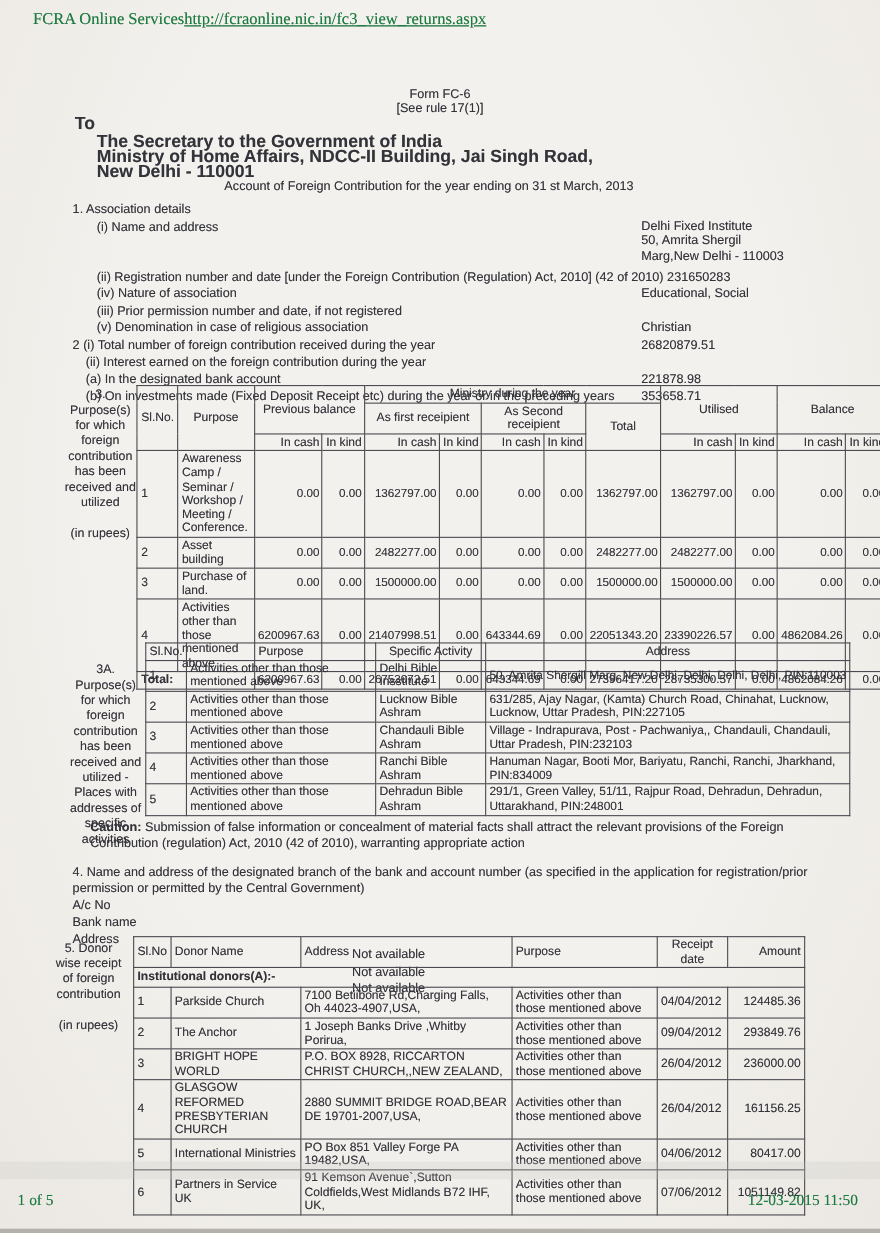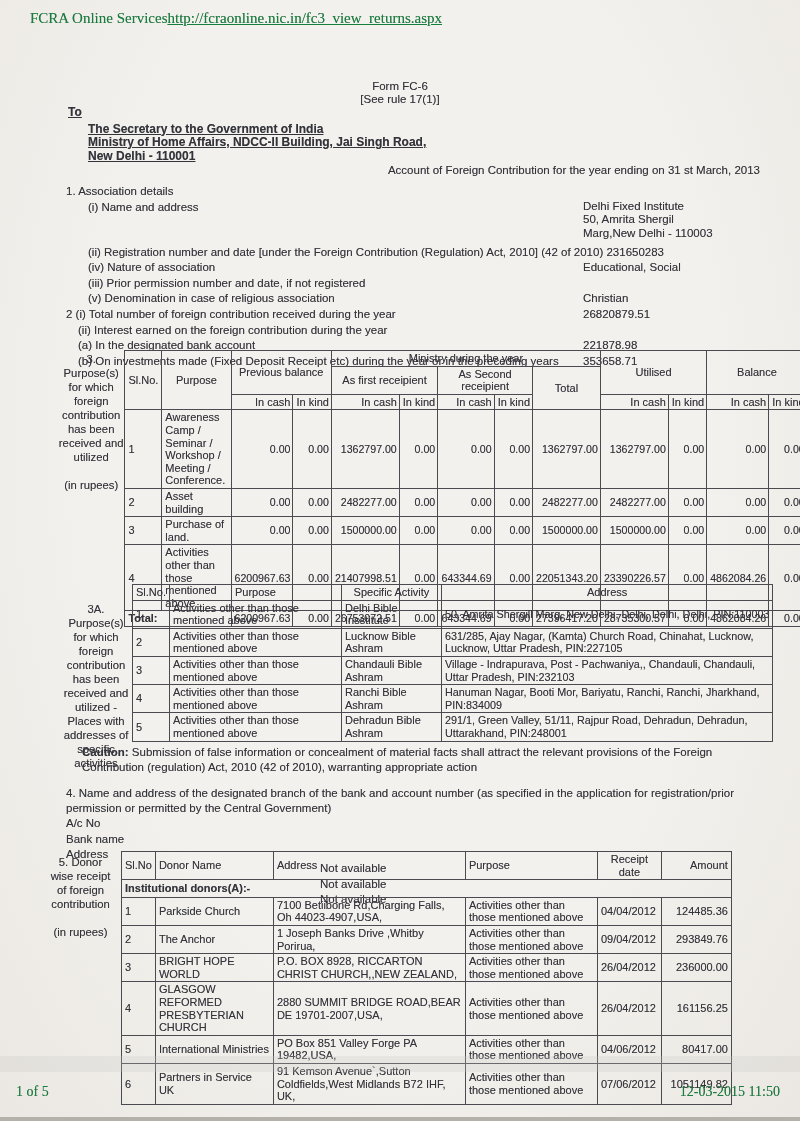--- a/index.html
+++ b/index.html
@@ -12,23 +12,23 @@
   }
   
   .page-header{position:absolute;top:10px;left:30px;right:22px;display:flex;justify-content:flex-start;font-family:"Liberation Serif",serif;font-size:15px;color:#15803d;}
   .page-header .url{text-decoration:underline;}
   .page-footer{position:absolute;top:1084px;left:16px;right:20px;display:flex;justify-content:space-between;font-family:"Liberation Serif",serif;font-size:14px;color:#15803d;}
   .scan-edge{position:absolute;left:0;right:0;bottom:0;height:4px;background:#b4b1ab;}
   .scan-band{position:absolute;left:0;right:0;top:1056px;height:16px;background:rgba(200,198,194,.25);}
 
   
   .form-head{position:absolute;top:80px;left:0;width:800px;text-align:center;font-size:11.5px;line-height:13px;}
-  .to-block{position:absolute;top:106px;left:68px;font-size:12px;line-height:13.5px;text-decoration:underline;}
+  .to-block{position:absolute;top:106px;left:68px;font-size:16px;line-height:13.5px;}
   .to-block .addressee{font-weight:bold;margin-left:20px;margin-top:3px;line-height:13.5px;}
-  .subtitle{position:absolute;top:164px;left:0;width:760px;text-align:right;font-size:11.5px;}
+  .subtitle{position:absolute;top:164px;left:10px;width:760px;text-align:center;font-size:11.5px;}
 
   
   .sec12{position:absolute;top:184px;left:66px;width:716px;font-size:11.5px;line-height:15.6px;}
   .kv{position:relative;}
   .kv .val{position:absolute;left:517px;top:0;white-space:nowrap;}
   .kv.tall{height:45px;}
   .kv.tall .val{line-height:13.6px;}
   .ind1{padding-left:22px;}
   .ind2{padding-left:12px;}
 

